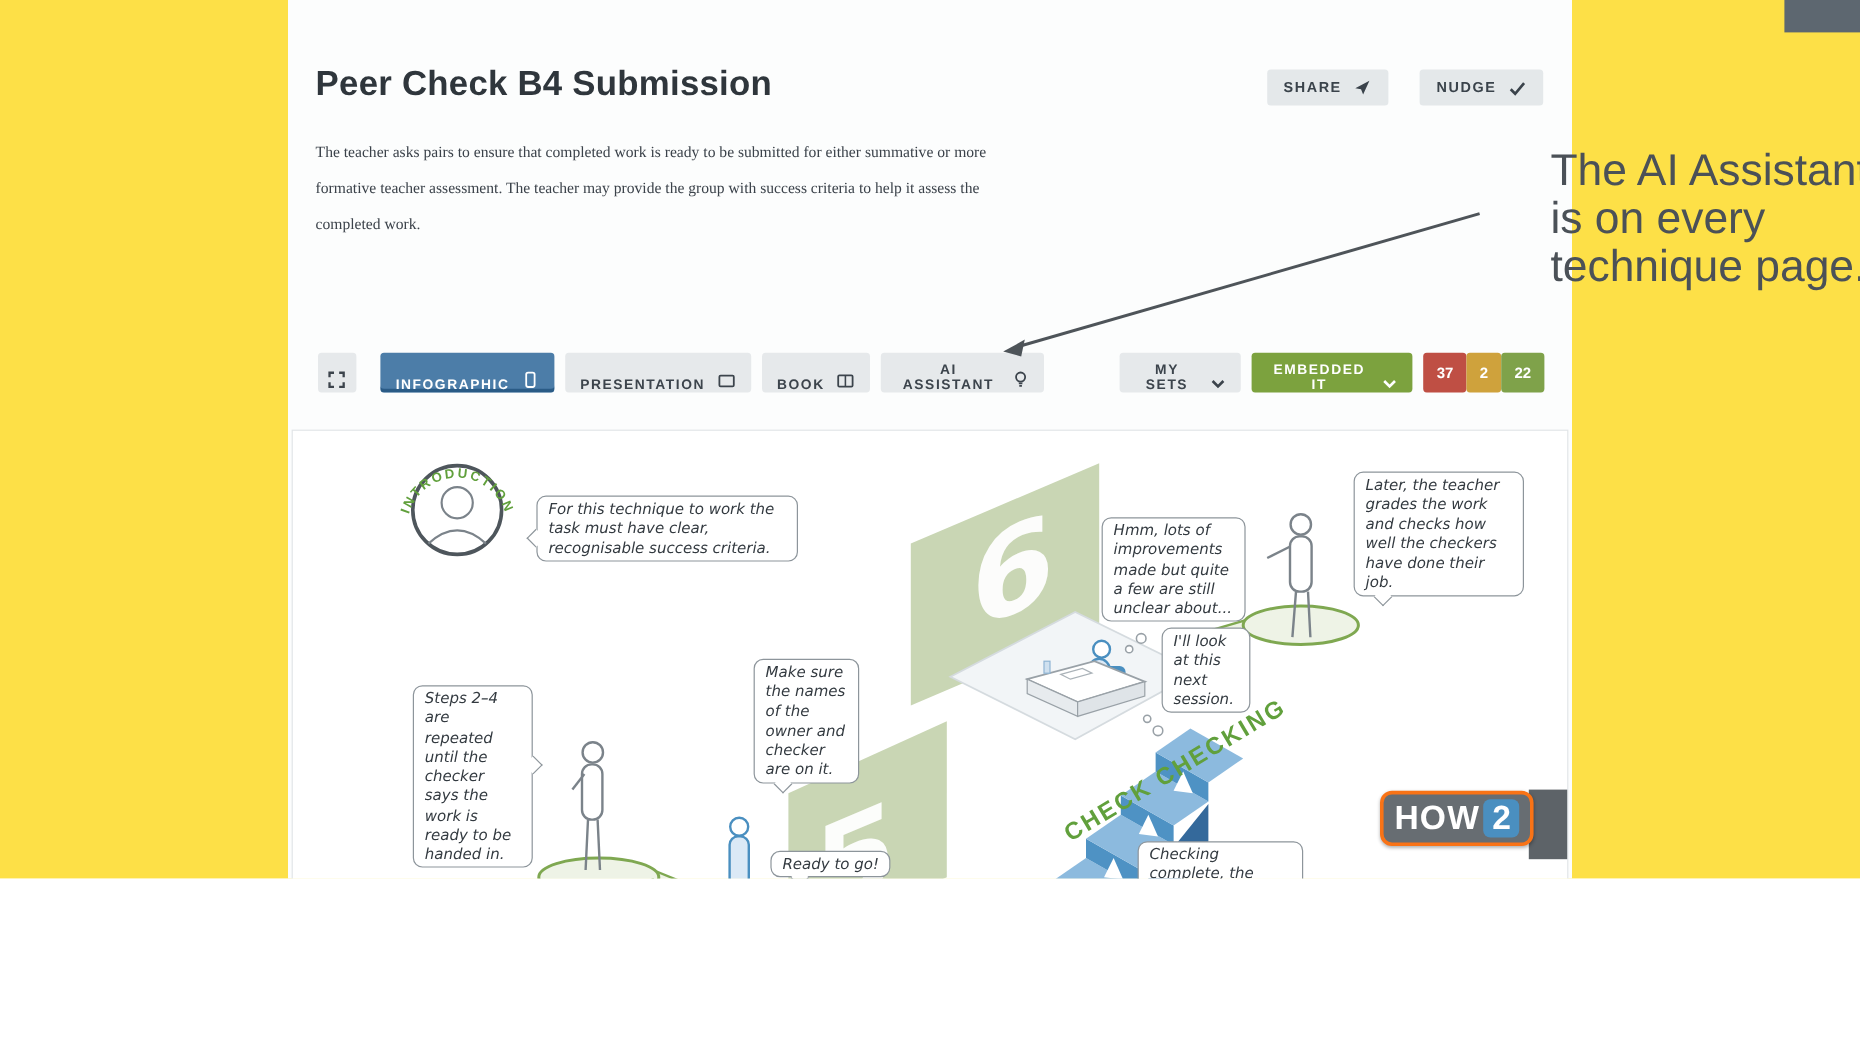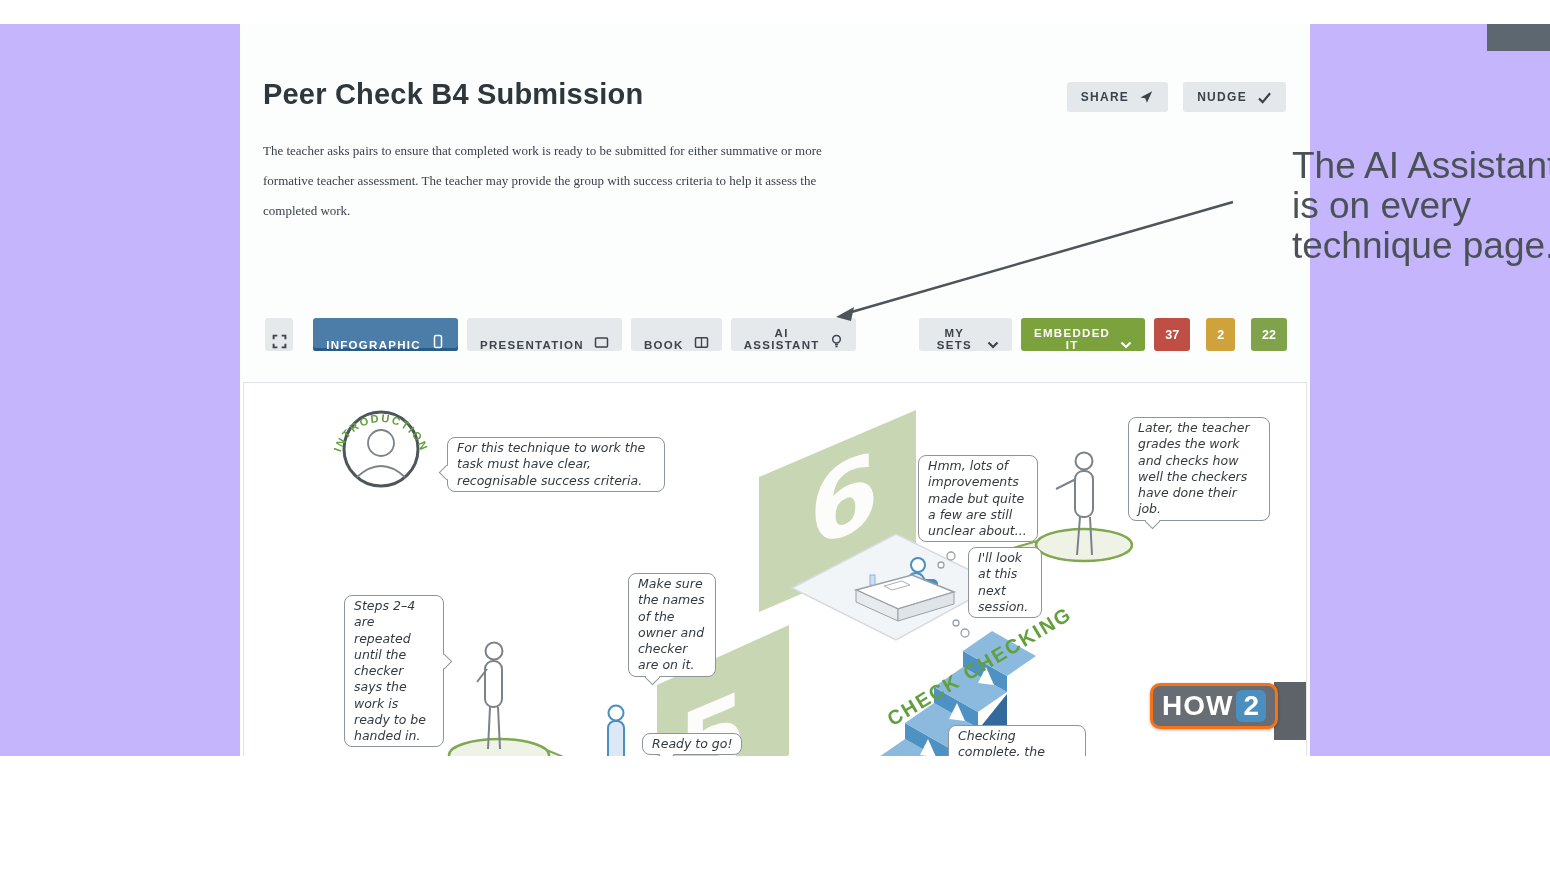--- a/index.html
+++ b/index.html
@@ -1,34 +1,34 @@
 <!DOCTYPE html>
 <html><head>
 <meta charset="utf-8">
 <style>
   * { box-sizing: border-box; }
   body { margin: 0; font-family: "Liberation Sans", sans-serif; }
-  .page { position: relative; width: 1550px; height: 732px; background: #c4b5fd; overflow: hidden; margin-top: 24px; }
+  .page { position: relative; width: 1550px; height: 732px; background: #fde047; overflow: hidden; }
   .scrollbar-thumb { position: absolute; left: 1487px; top: 0; width: 63px; height: 27px; background: #5d6770; }
   .content { position: absolute; left: 240px; top: 0; width: 1070px; height: 872px; background: #fcfdfd; }
 
   .page-title { position: absolute; left: 23px; top: 54px; margin: 0; font-size: 29px; font-weight: bold; color: #2f363c; letter-spacing: 0.2px; }
-  .header-buttons { position: absolute; right: 24px; top: 58px; display: flex; gap: 15px; align-items: center; }
+  .header-buttons { position: absolute; right: 24px; top: 58px; display: flex; gap: 26px; align-items: center; }
   .hbtn { display: inline-flex; align-items: center; gap: 10px; background: #e4e8ea; border: none; border-radius: 3px; padding: 0 14px; height: 30px; font-family: "Liberation Sans", sans-serif; font-weight: bold; font-size: 12px; letter-spacing: 1.3px; color: #3a434b; cursor: pointer; }
   .hbtn svg { display: block; }
 
   .description { position: absolute; left: 23px; top: 112px; width: 595px; margin: 0; font-family: "Liberation Serif", serif; font-size: 13px; line-height: 30px; color: #3b424a; }
 
   .toolbar { position: absolute; left: 25px; top: 294px; right: 23px; display: flex; align-items: flex-start; gap: 9px; }
   .tbtn { display: inline-flex; align-items: flex-end; gap: 10px; background: #e6e9eb; border: none; border-radius: 3px; padding: 0 13px; height: 33px; font-family: "Liberation Sans", sans-serif; font-weight: bold; font-size: 11.5px; letter-spacing: 1.3px; color: #3c444c; cursor: pointer; }
   .tbtn.icon-only { width: 34px; padding: 0; justify-content: center; margin-right: 11px; }
   .tbtn.active { background: #4c7da8; color: #fff; box-shadow: inset 0 -3px 0 #2a5b86; }
   .tbtn.green { background: #7ca23e; color: #fff; }
   .tbtn.my-sets { margin-left: 54px; }
-  .badges { display: flex; gap: 16px; }
+  .badges { display: flex; gap: 0; }
   .badge { display: inline-flex; align-items: center; justify-content: center; height: 33px; padding: 0 11px; border-radius: 3px; color: #fff; font-weight: bold; font-size: 12.5px; }
   .badge-red { background: #bf4f44; }
   .badge-yellow { background: #cfa23c; }
   .badge-green { background: #7fa24a; }
 
   .infographic { position: absolute; left: 3px; top: 358px; width: 1064px; height: 514px; background: #ffffff; border: 1px solid #e2e5e8; overflow: hidden; }
   .scene { position: absolute; left: 0; top: 0; z-index: 1; }
 
   .bubble { position: absolute; background: #fff; border: 1.5px solid #8d959b; border-radius: 8px; padding: 2px 9px; font: italic 12.5px/1.3 "DejaVu Sans", sans-serif; color: #333a40; z-index: 5; }
   .nowrap { white-space: nowrap; }

